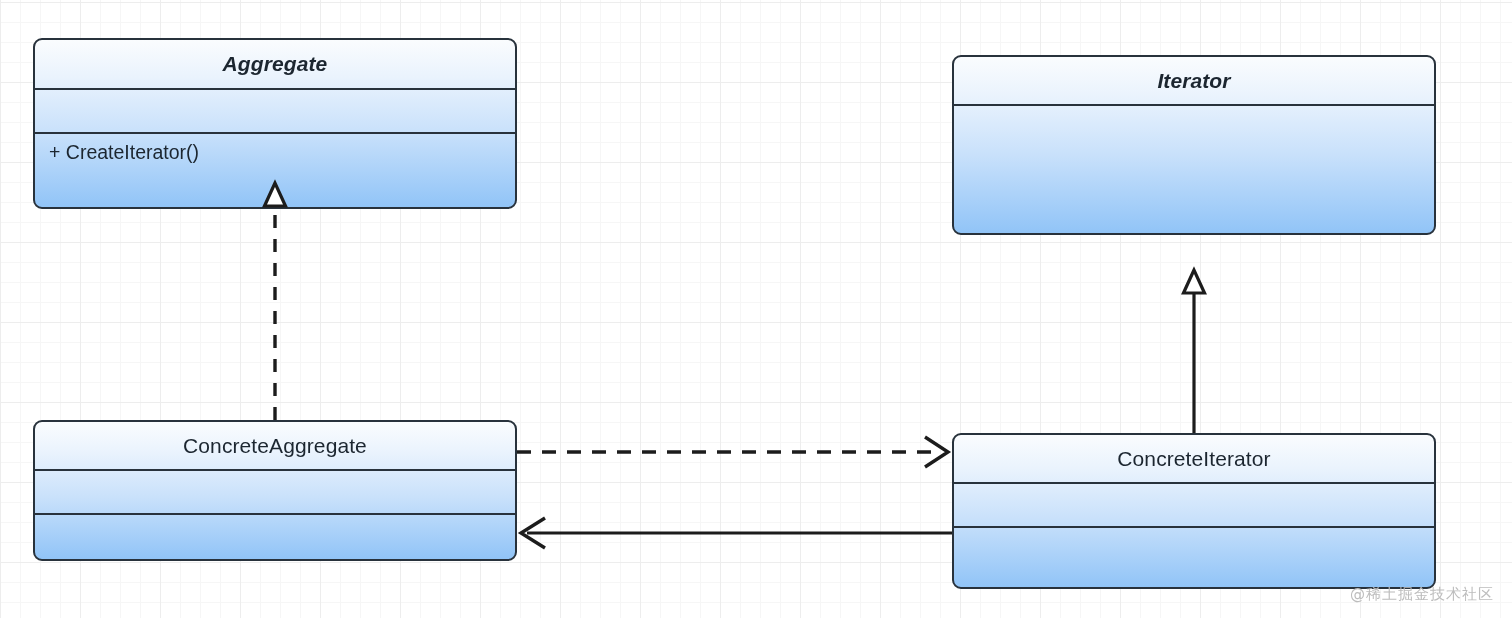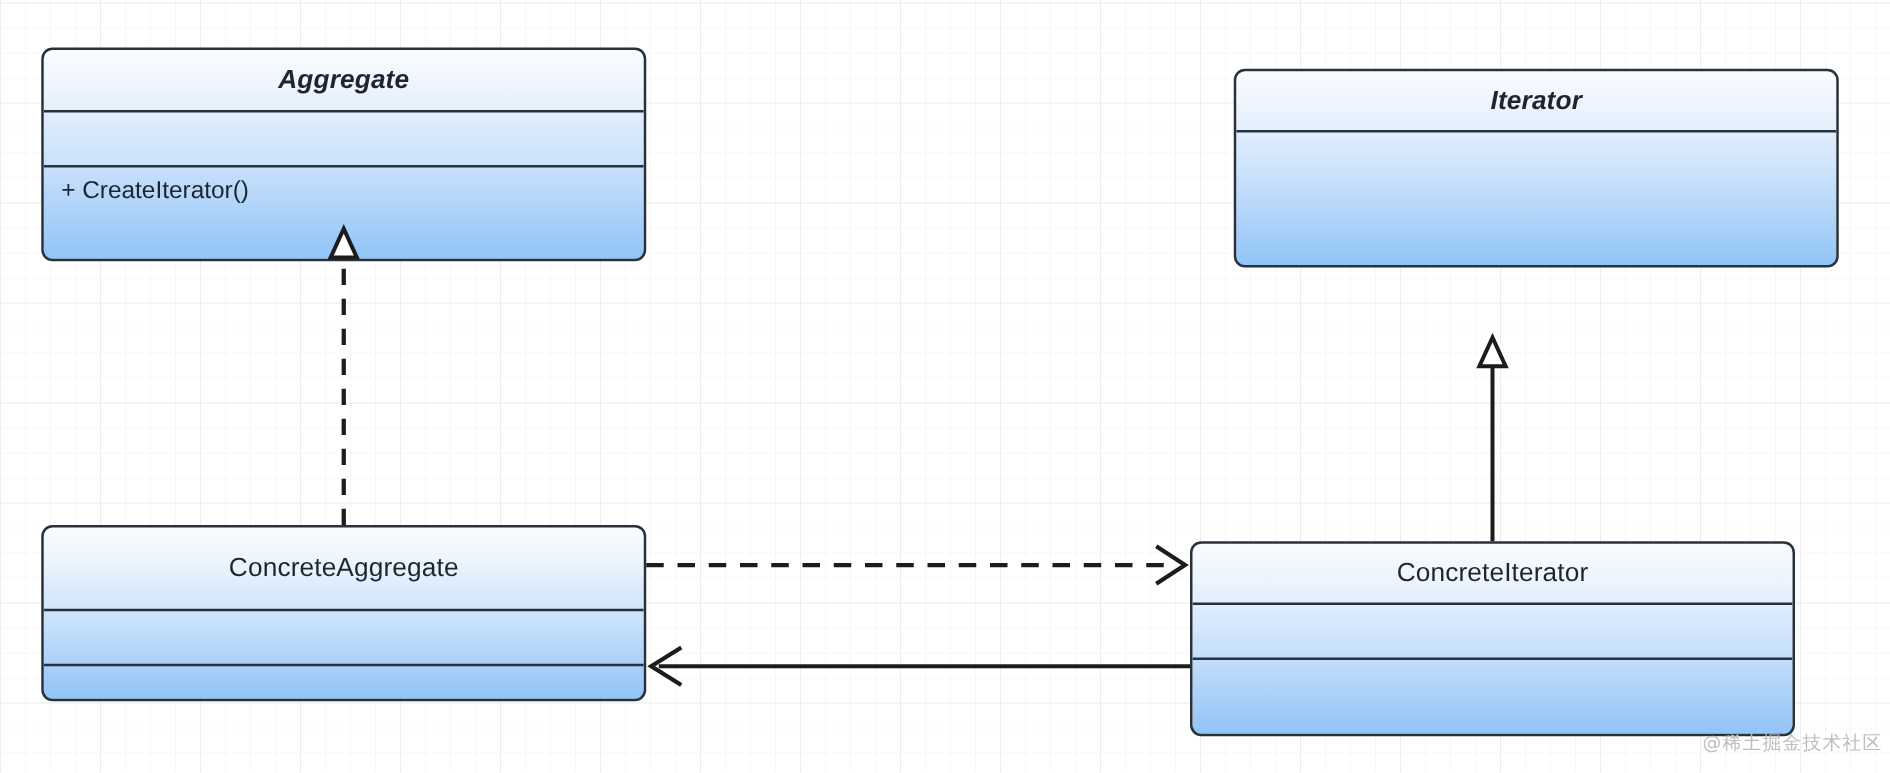--- a/index.html
+++ b/index.html
@@ -76,21 +76,21 @@
     left: 0;
     top: 0;
     width: 1512px;
     height: 618px;
     pointer-events: none;
   }
 
   
   .watermark {
     position: absolute;
-    right: 6px;
+    right: 18px;
     bottom: 14px;
     color: #bdbdbd;
     font-size: 15px;
     letter-spacing: 1px;
     font-family: "DejaVu Sans", sans-serif;
   }
 </style>
 </head>
 <body>
 
@@ -99,29 +99,29 @@
   <div class="uml-class" style="left:33px; top:38px; width:484px; height:171px;">
     <div class="compartment class-title abstract" style="height:48px;">
       <span>Aggregate</span>
     </div>
     <div class="compartment" style="height:44px;"></div>
     <div class="compartment members" style="height:43.5px;">
       <div class="member-row">+ CreateIterator()</div>
     </div>
   </div>
 
-  <div class="uml-class" style="left:952px; top:55px; width:484px; height:159px;margin-left:35px;">
+  <div class="uml-class" style="left:952px; top:55px; width:484px; height:180px;">
     <div class="compartment class-title abstract" style="height:47px;">
       <span>Iterator</span>
     </div>
     <div class="compartment" style="height:43px;"></div>
   </div>
 
   <div class="uml-class" style="left:33px; top:420px; width:484px; height:141px;">
-    <div class="compartment class-title" style="height:65px;">
+    <div class="compartment class-title" style="height:47px;">
       <span>ConcreteAggregate</span>
     </div>
     <div class="compartment" style="height:44px;"></div>
     <div class="compartment" style="height:42px;"></div>
   </div>
 
   <div class="uml-class" style="left:952px; top:433px; width:484px; height:156px;">
     <div class="compartment class-title" style="height:47px;">
       <span>ConcreteIterator</span>
     </div>

